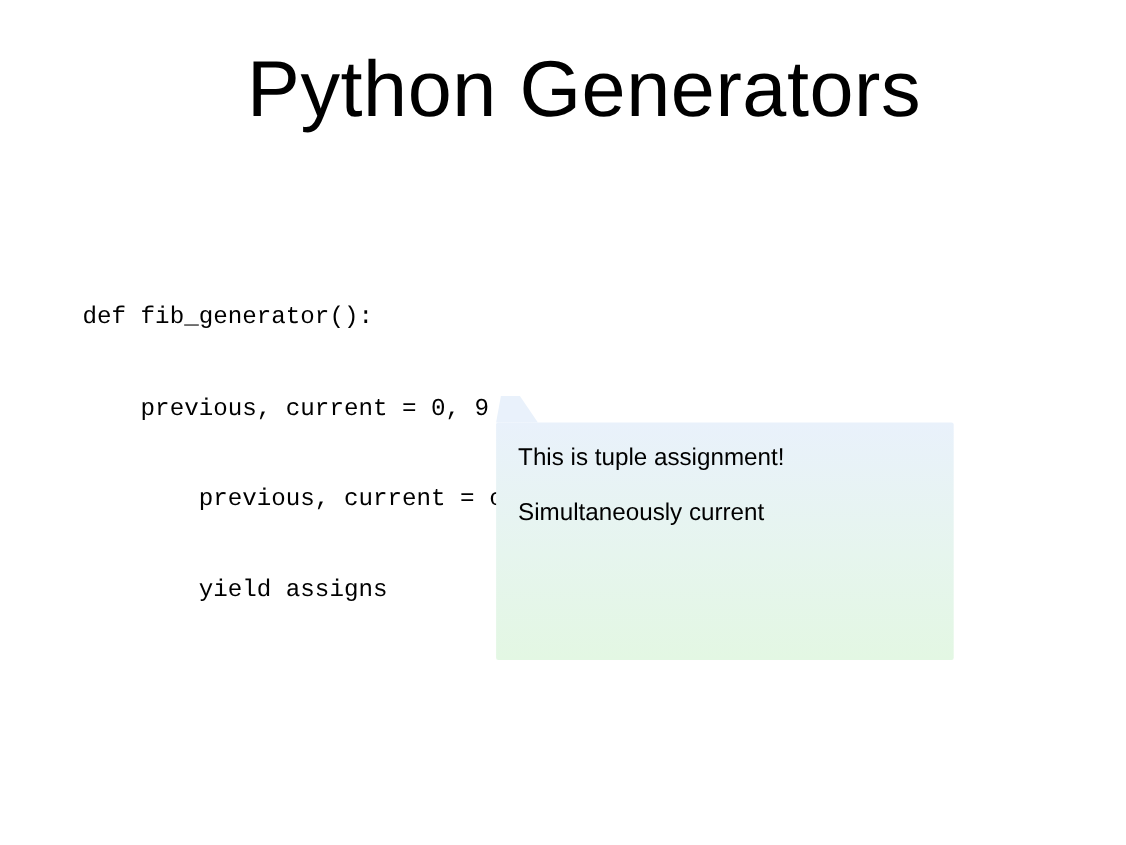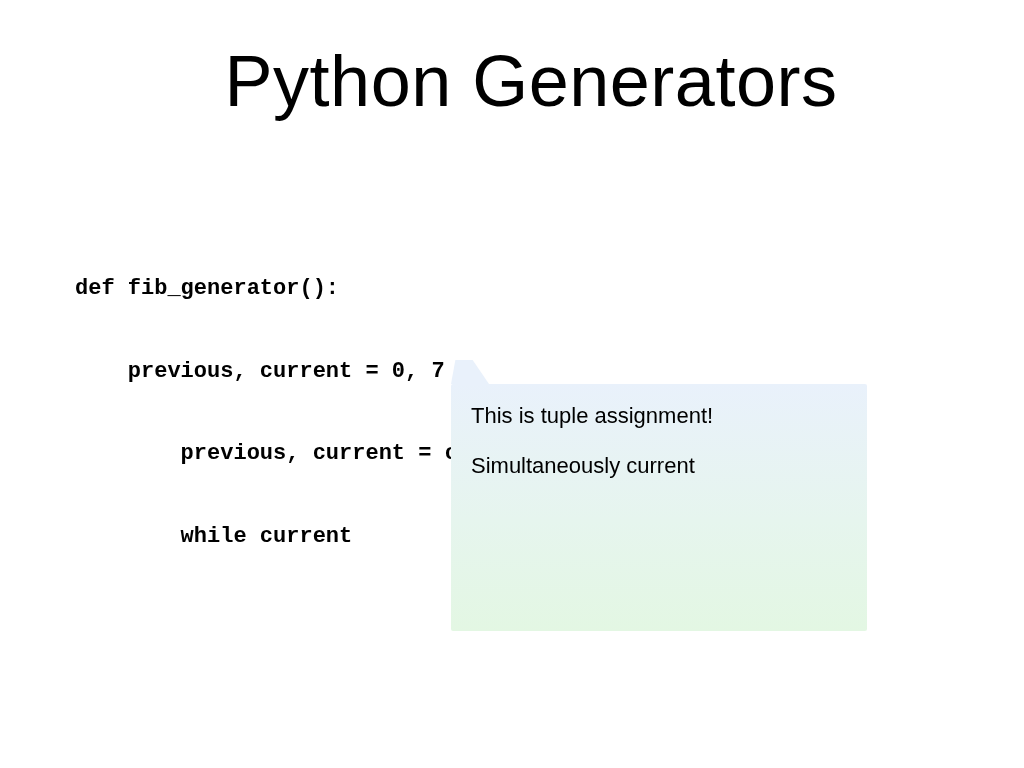--- a/index.html
+++ b/index.html
@@ -30,21 +30,20 @@
     letter-spacing: 0.5px;
   }
   .code {
     position: absolute;
     top: 220px;
     left: 56px;
     font-family: "Courier New", Courier, monospace;
     font-size: 22px;
     line-height: 1.25;
     white-space: pre;
-    font-weight: bold;
   }
   .callout-wrap {
     position: absolute;
     top: 360px;
     left: 430px;
     width: 420px;
     height: 260px;
   }
   .callout-pointer {
     position: absolute;
@@ -52,21 +51,21 @@
     left: 0;
     width: 420px;
     height: 55px;
     pointer-events: none;
   }
   .callout-box {
     position: absolute;
     top: 24px;
     left: 2px;
     width: 416px;
-    height: 247px;
+    height: 216px;
     box-sizing: border-box;
     padding: 18px 20px 20px 20px;
     background: linear-gradient(180deg, #e9f1fb 0%, #e6f5ee 55%, #e3f7e3 100%);
     border-radius: 2px;
   }
   .callout-text {
     font-size: 22px;
     line-height: 1.28;
     font-family: "Helvetica Neue", Helvetica, Arial, sans-serif;
   }
@@ -79,23 +78,23 @@
 </style>
 </head>
 <body>
 
 <div class="slide">
 
   <div class="title">Python Generators</div>
 
   <div class="code">
     <div>def fib_generator():</div>
-    <div>    previous, current = 0, 7</div>
+    <div>    previous, current = 0, 9</div>
     <div>        previous, current = current, previous+current</div>
-    <div>        while current</div>
+    <div>        yield assigns</div>
   </div>
 
   <div class="callout-wrap">
     <svg class="callout-pointer" viewBox="0 0 420 55">
       <polygon points="2,24 40,24 10,-20" fill="#e9f1fb"></polygon>
     </svg>
     <div class="callout-box">
       <div class="callout-text">
         <p>This is tuple assignment!</p>
         <p>

